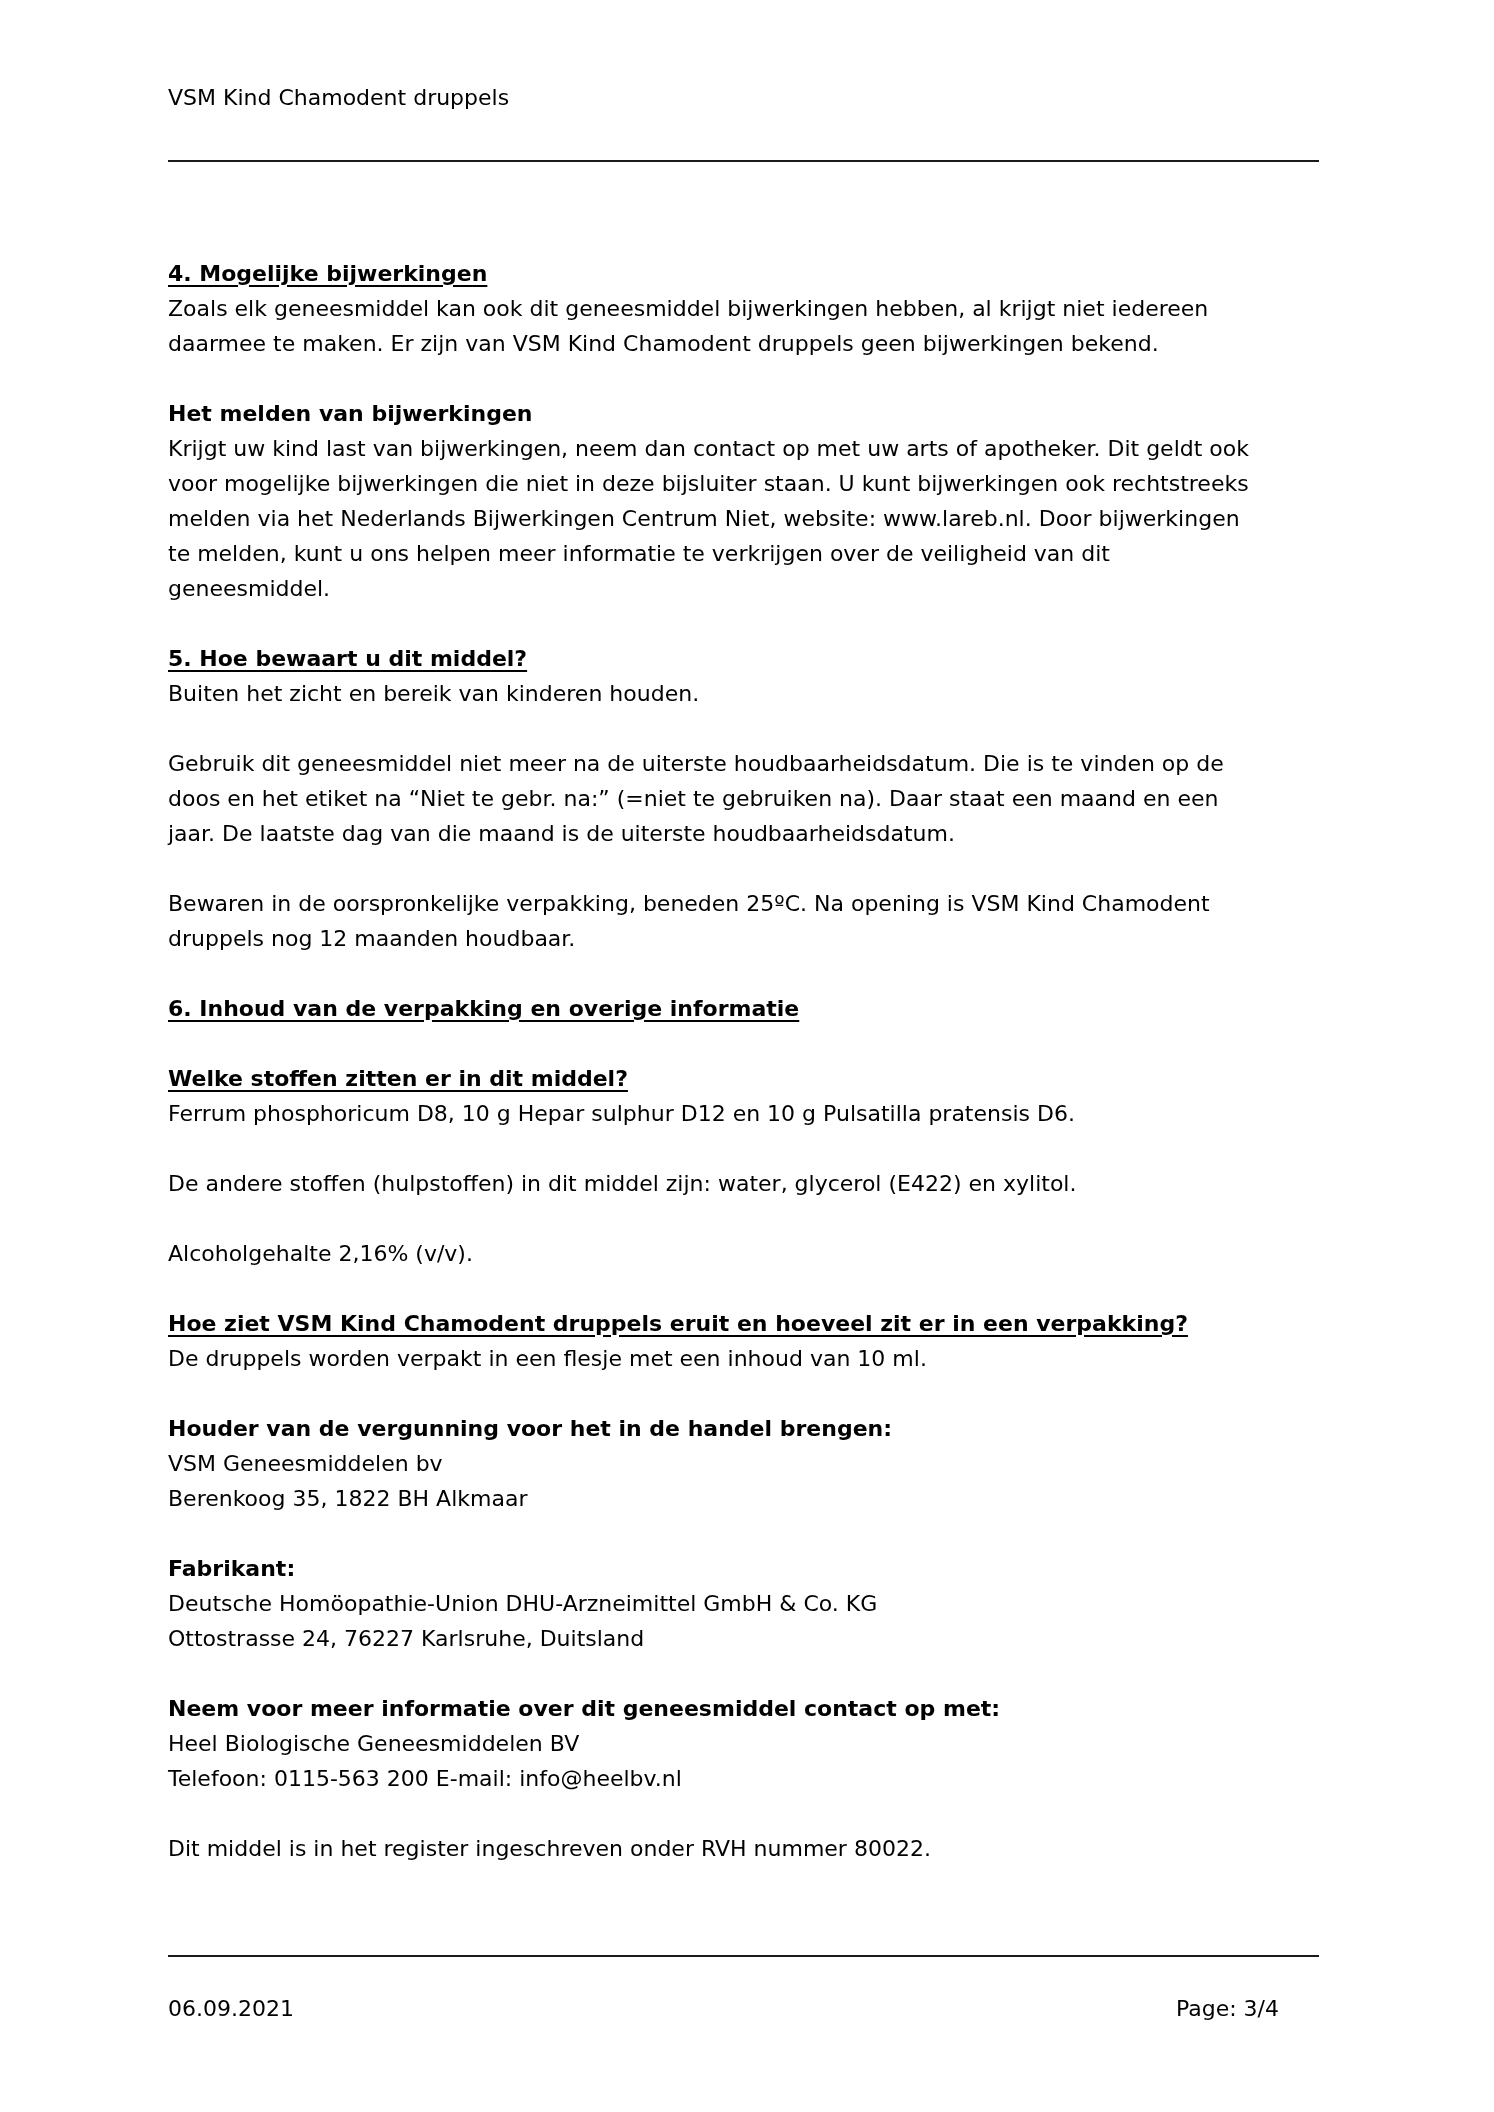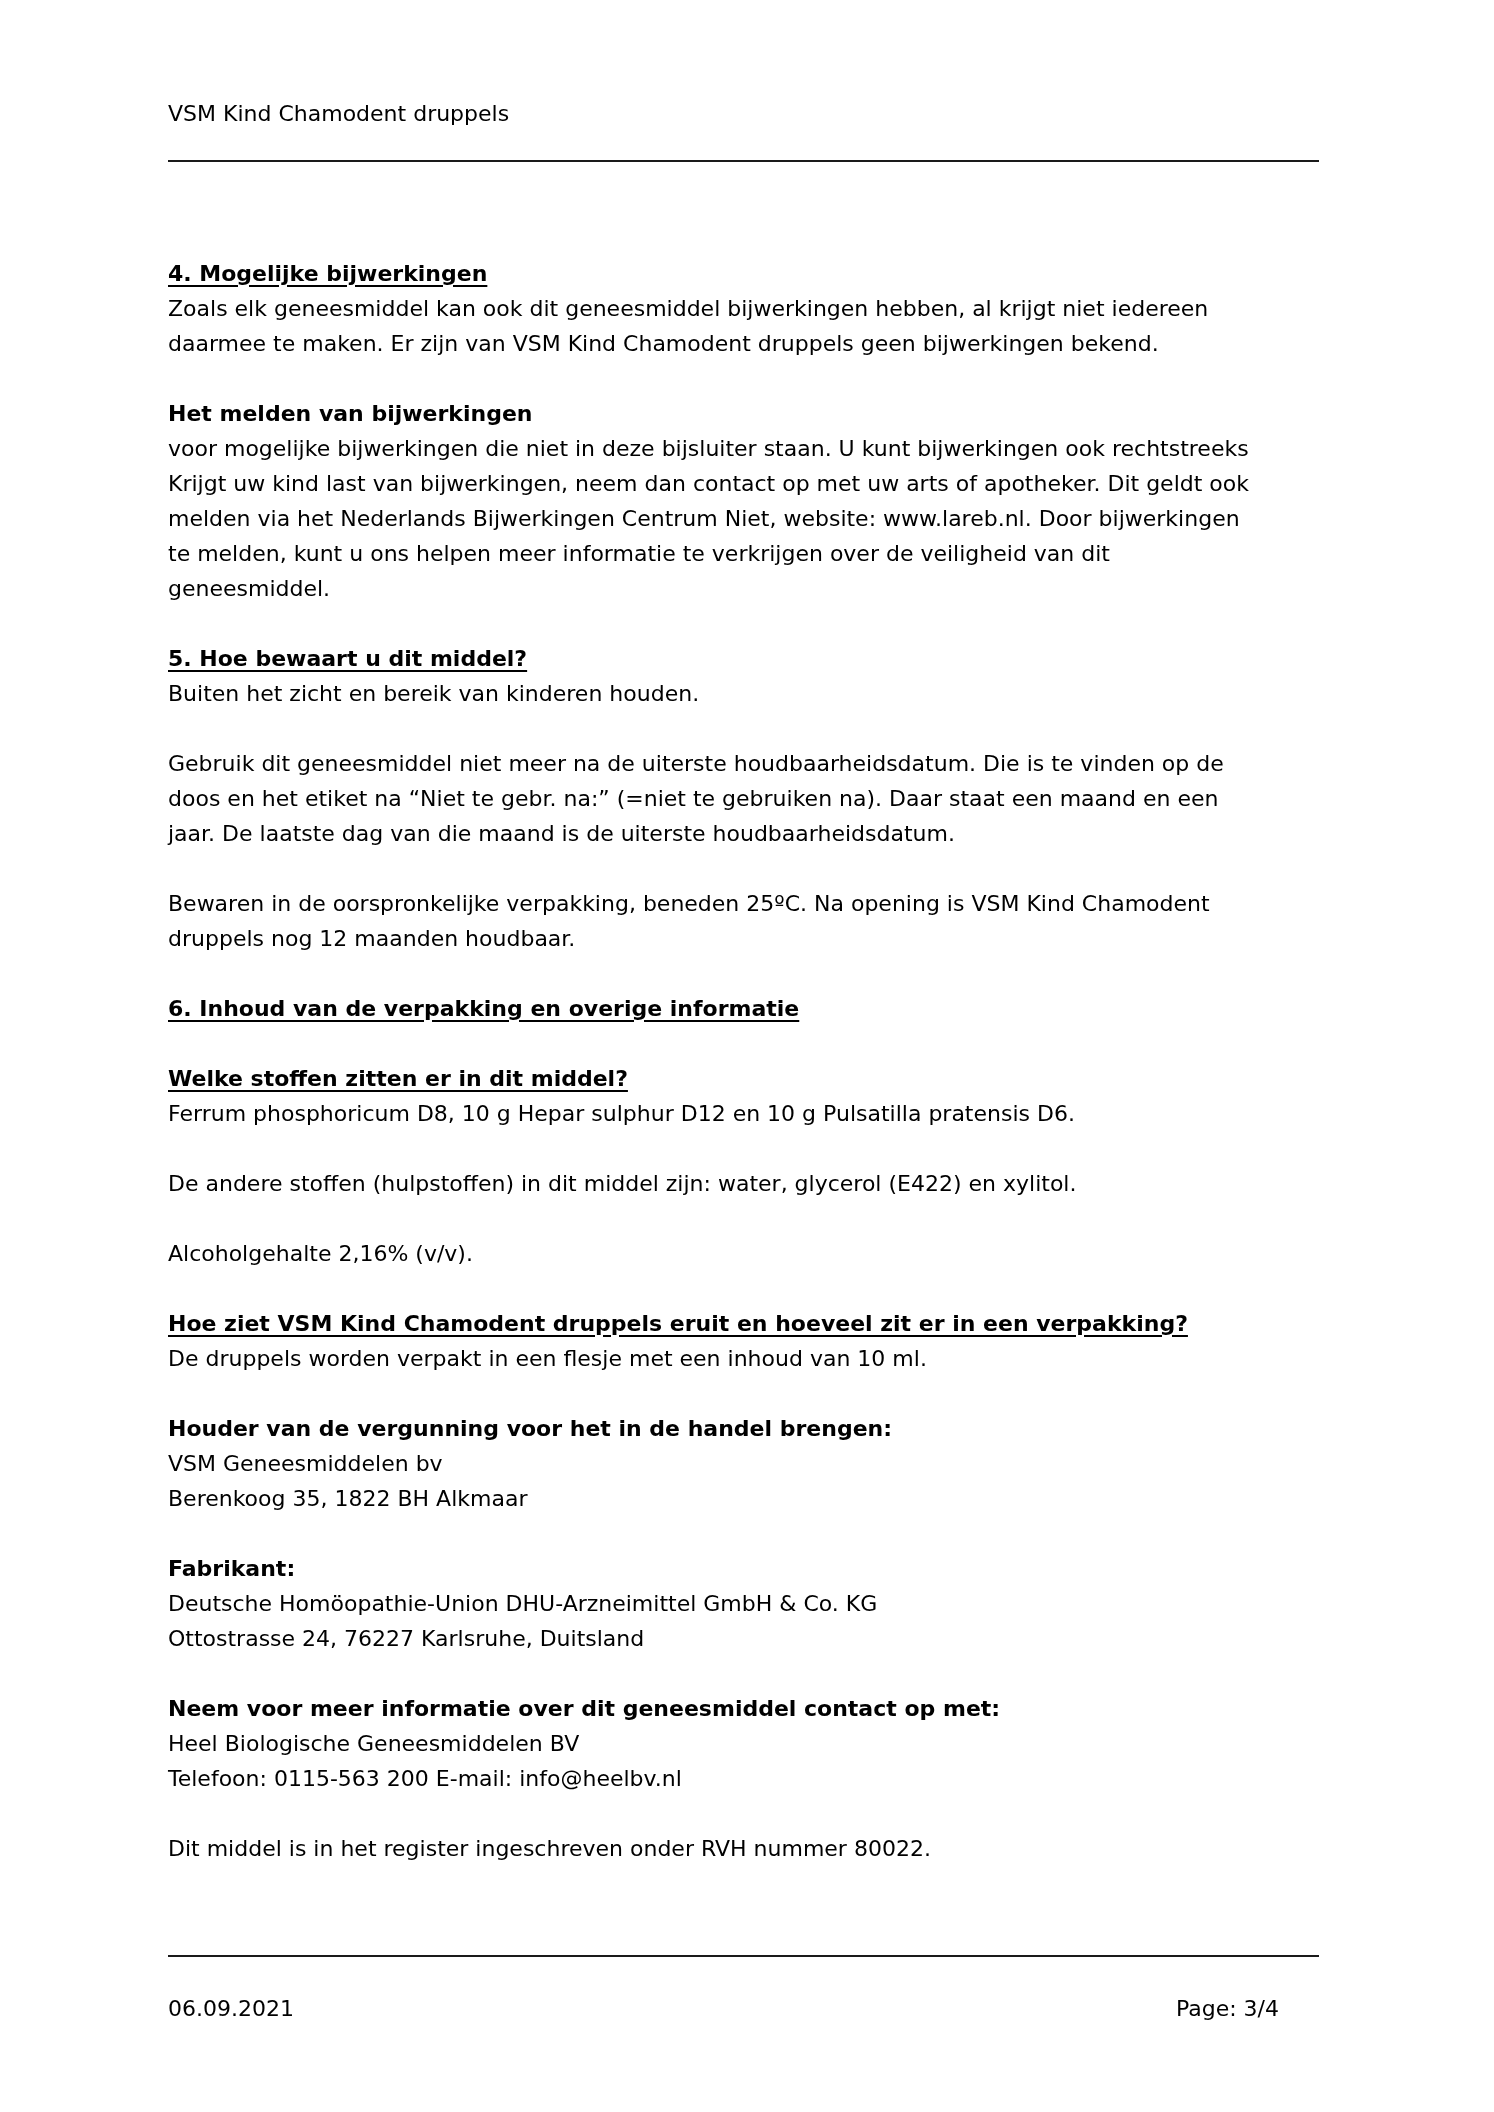--- a/index.html
+++ b/index.html
@@ -13,21 +13,21 @@
     height: 2112px;
     background: #ffffff;
     color: #000000;
     font-family: "DejaVu Sans", "Liberation Sans", sans-serif;
     font-size: 22px;
     overflow: hidden;
   }
   .header-title {
     position: absolute;
     left: 168px;
-    top: 96px;
+    top: 80px;
     line-height: 35px;
     white-space: nowrap;
   }
   .header-rule {
     position: absolute;
     left: 168px;
     top: 160px;
     width: 1151px;
     height: 0;
     border-top: 2px solid #1a1a1a;
@@ -87,22 +87,22 @@
   <div class="header-rule"></div>
 
   <main class="content">
       <section class="block">
         <div class="heading underline">4. Mogelijke bijwerkingen</div>
         <div class="line">Zoals elk geneesmiddel kan ook dit geneesmiddel bijwerkingen hebben, al krijgt niet iedereen</div>
         <div class="line">daarmee te maken. Er zijn van VSM Kind Chamodent druppels geen bijwerkingen bekend.</div>
       </section>
       <section class="block">
         <div class="heading">Het melden van bijwerkingen</div>
+        <div class="line">Krijgt uw kind last van bijwerkingen, neem dan contact op met uw arts of apotheker. Dit geldt ook</div>
         <div class="line">voor mogelijke bijwerkingen die niet in deze bijsluiter staan. U kunt bijwerkingen ook rechtstreeks</div>
-        <div class="line">Krijgt uw kind last van bijwerkingen, neem dan contact op met uw arts of apotheker. Dit geldt ook</div>
         <div class="line">melden via het Nederlands Bijwerkingen Centrum Niet, website: www.lareb.nl. Door bijwerkingen</div>
         <div class="line">te melden, kunt u ons helpen meer informatie te verkrijgen over de veiligheid van dit</div>
         <div class="line">geneesmiddel.</div>
       </section>
       <section class="block">
         <div class="heading underline">5. Hoe bewaart u dit middel?</div>
         <div class="line">Buiten het zicht en bereik van kinderen houden.</div>
       </section>
       <section class="block">
         <div class="line">Gebruik dit geneesmiddel niet meer na de uiterste houdbaarheidsdatum. Die is te vinden op de</div>

